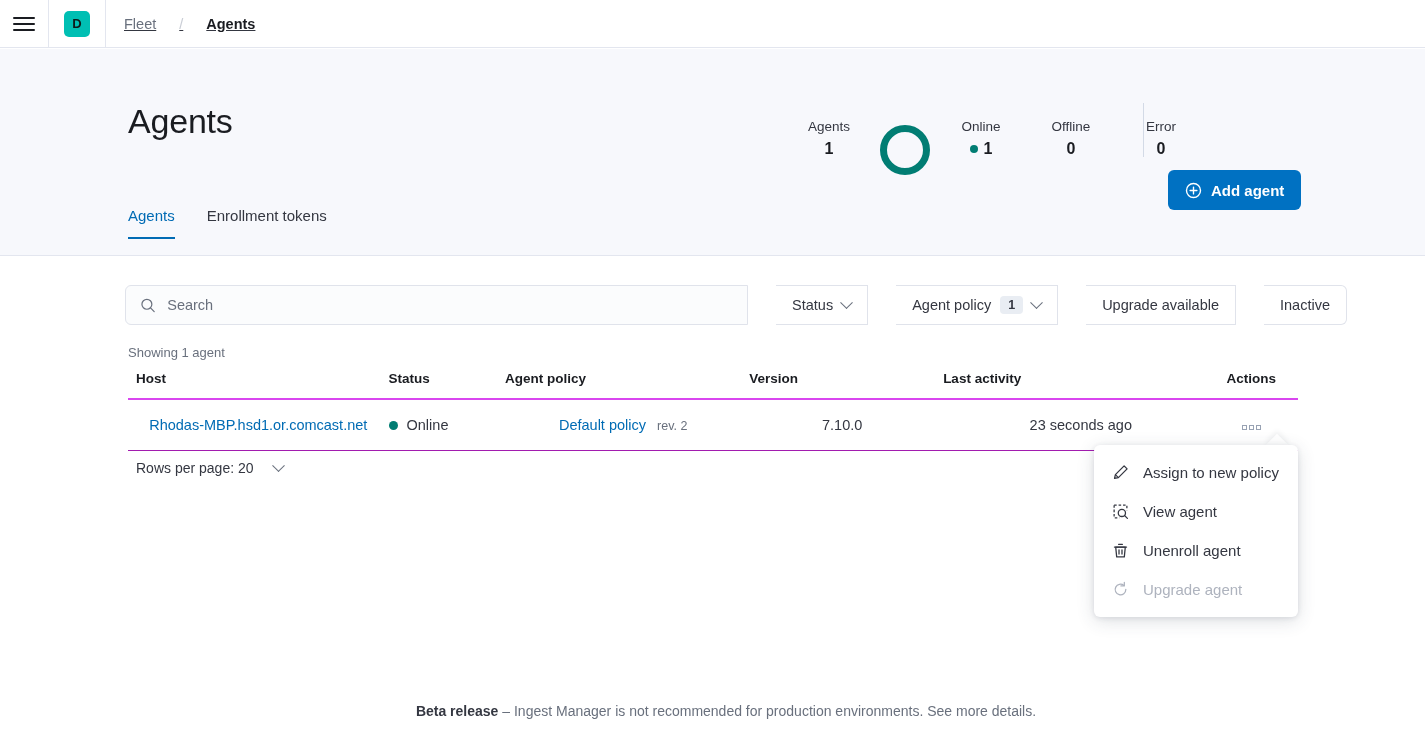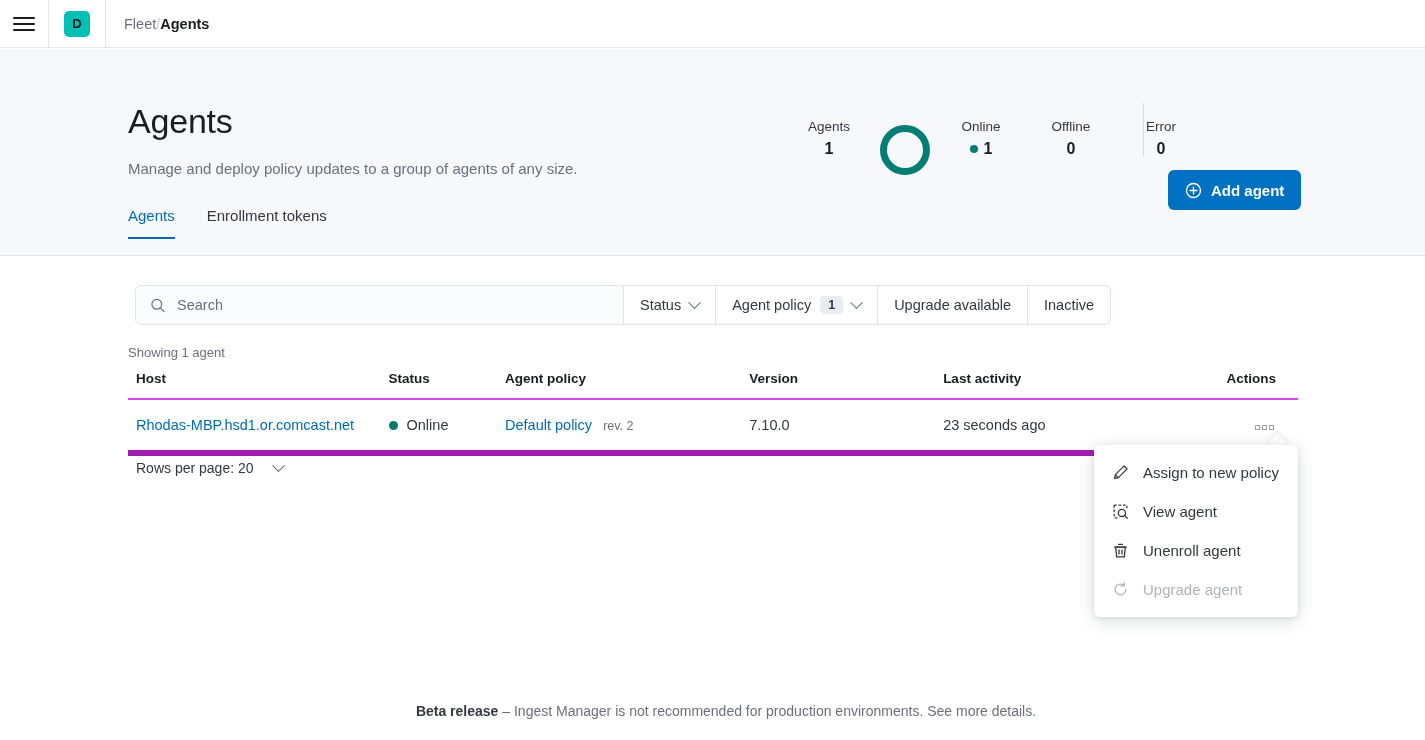--- a/index.html
+++ b/index.html
@@ -28,21 +28,21 @@
   }
   .divider-v { width: 1px; height: 48px; background: #e3e6ef; }
   .space-badge { width: 56px; }
   .badge-sq {
     width: 26px; height: 26px; border-radius: 5px;
     background: #00BFB3; color: #0d1b1a;
     font-size: 13px; font-weight: 700;
     display: flex; align-items: center; justify-content: center;
   }
   .breadcrumb {
-    padding-left: 18px; font-size: 14.5px; display: flex; align-items: flex-end; gap: 0;
+    padding-left: 18px; font-size: 14.5px; display: flex; align-items: flex-end; gap: 23px; text-decoration: underline;
   }
   .crumb-muted { color: #69707d; }
   .crumb-sep { color: #c8ccd4; }
   .crumb-active { color: #1a1c21; font-weight: 700; }
 
   
   .nav-indicator {
     position: absolute; left: 320px; top: 52px; width: 65px; height: 3px;
     background: #006BB4;
   }
@@ -104,22 +104,22 @@
     color: #343741; cursor: pointer; background: none; border: none;
     font-family: "Liberation Sans", sans-serif;
     border-bottom: 2px solid transparent;
   }
   .tab.active { color: #006BB4; font-weight: 400; border-bottom-color: #006BB4; }
 
   
   .content { position: absolute; top: 257px; left: 0; width: 1425px; }
 
   .filterbar {
-    position: absolute; left: 135px; top: 28px;
-    display: flex; width: 976px; height: 40px;
+    position: absolute; left: 125px; top: 28px;
+    display: flex; width: 1222px; height: 40px; gap: 28px;
   }
   .search-box {
     flex: 1; display: flex; align-items: center; gap: 11px;
     background: #fbfcfd;
     border: 1px solid #e0e3eb;
     border-radius: 6px 0 0 6px;
     padding: 0 14px;
   }
   .search-input {
     border: none; outline: none; background: transparent;
@@ -152,21 +152,21 @@
   table.agents {
     position: absolute; left: 128px; top: 114px;
     width: 1170px; border-collapse: collapse;
   }
   table.agents th {
     text-align: left; font-size: 13.5px; font-weight: 700; color: #1a1c21;
     padding: 0 0 12px 8px; border-bottom: 2px solid #d946ef;
   }
   table.agents td {
     font-size: 14.5px; color: #343741;
-    padding: 17px 0 17px 8px; border-bottom: 6px solid #a21caf;
+    padding: 17px 0 17px 8px; border-bottom: 1px solid #a21caf; text-align: center;
   }
   .col-host { width: 255px; }
   .col-status { width: 118px; }
   .col-policy { width: 250px; }
   .col-version { width: 198px; }
   .col-activity { width: 290px; }
   .col-actions { text-align: right; padding-right: 22px !important; }
   th.col-actions { padding-right: 22px !important; }
   .link { color: #006BB4; text-decoration: none; cursor: pointer; }
   .status-cell { display: flex; align-items: center; gap: 9px; }
@@ -237,21 +237,20 @@
     <span class="crumb-muted">Fleet</span>
     <span class="crumb-sep">/</span>
     <span class="crumb-active">Agents</span>
   </div>
 </div>
 <div class="nav-indicator"></div>
 
 <div class="header-region">
   <div class="header-inner">
     <div class="page-title">Agents</div>
-    <div class="page-subtitle">Manage and deploy policy updates to a group of agents of any size.</div>
 
     <div class="stats">
       <div class="stat">
         <span class="stat-label">Agents</span>
         <span class="stat-value">1</span>
       </div>
       <div class="donut"></div>
       <div class="stat">
         <span class="stat-label">Online</span>
         <span class="stat-value">

